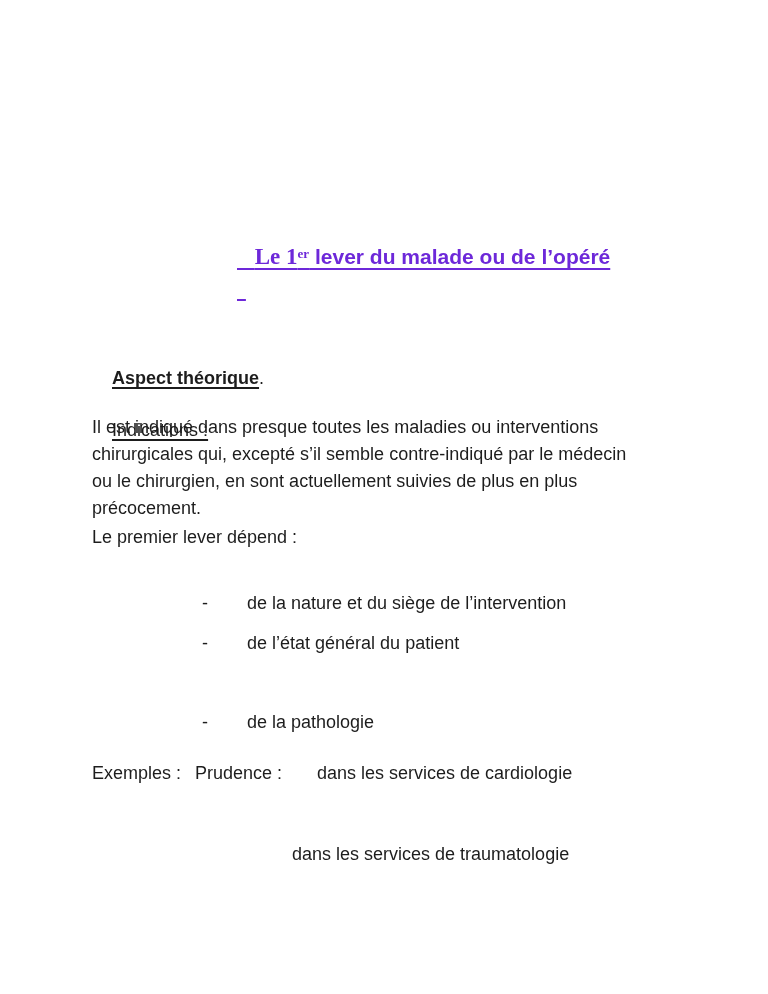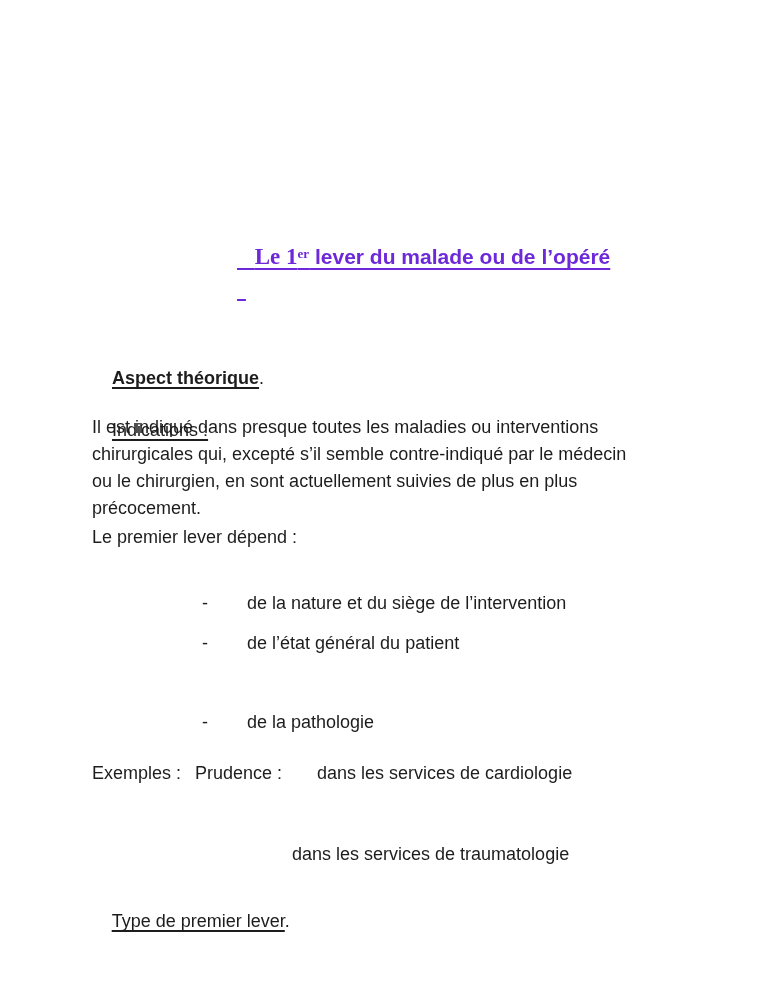--- a/index.html
+++ b/index.html
@@ -109,17 +109,14 @@
   </div>
   <div class="t list-item" style="top:682px;">
     <span class="dash">-</span><span>de la pathologie</span>
   </div>
 
   <div class="t" style="left:92px; top:760px;">Exemples :</div>
   <div class="t" style="left:195px; top:760px;">Prudence :</div>
   <div class="t" style="left:317px; top:760px;">dans les services de cardiologie</div>
   <div class="t" style="left:292px; top:841px;">dans les services de traumatologie</div>
 
-  <div class="t" style="left:92px; top:881px;">
-    <span class="u">Type de premier lever</span><span>.</span>
-  </div>
 
 </div>
 
 </body></html>

